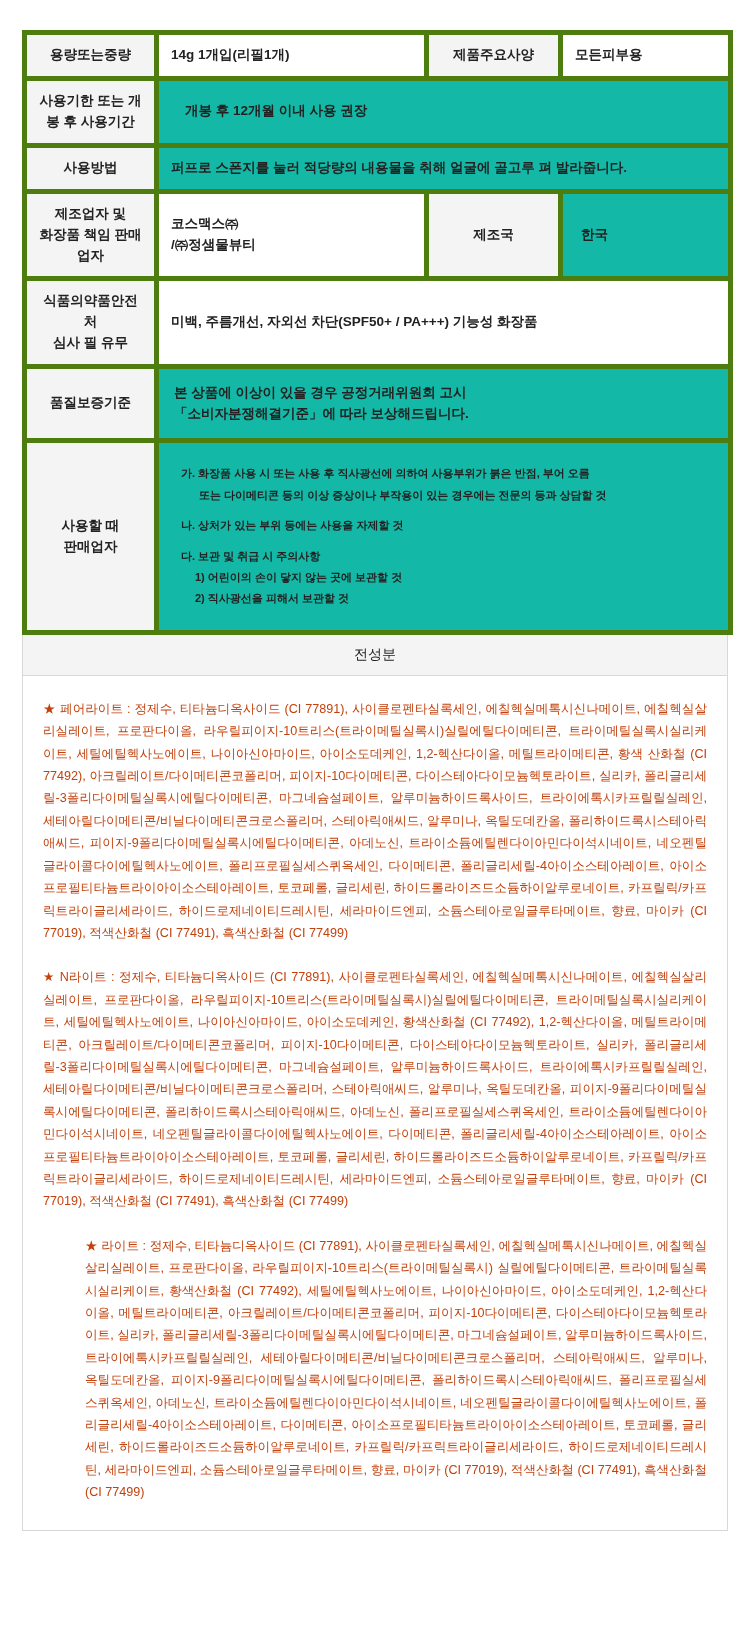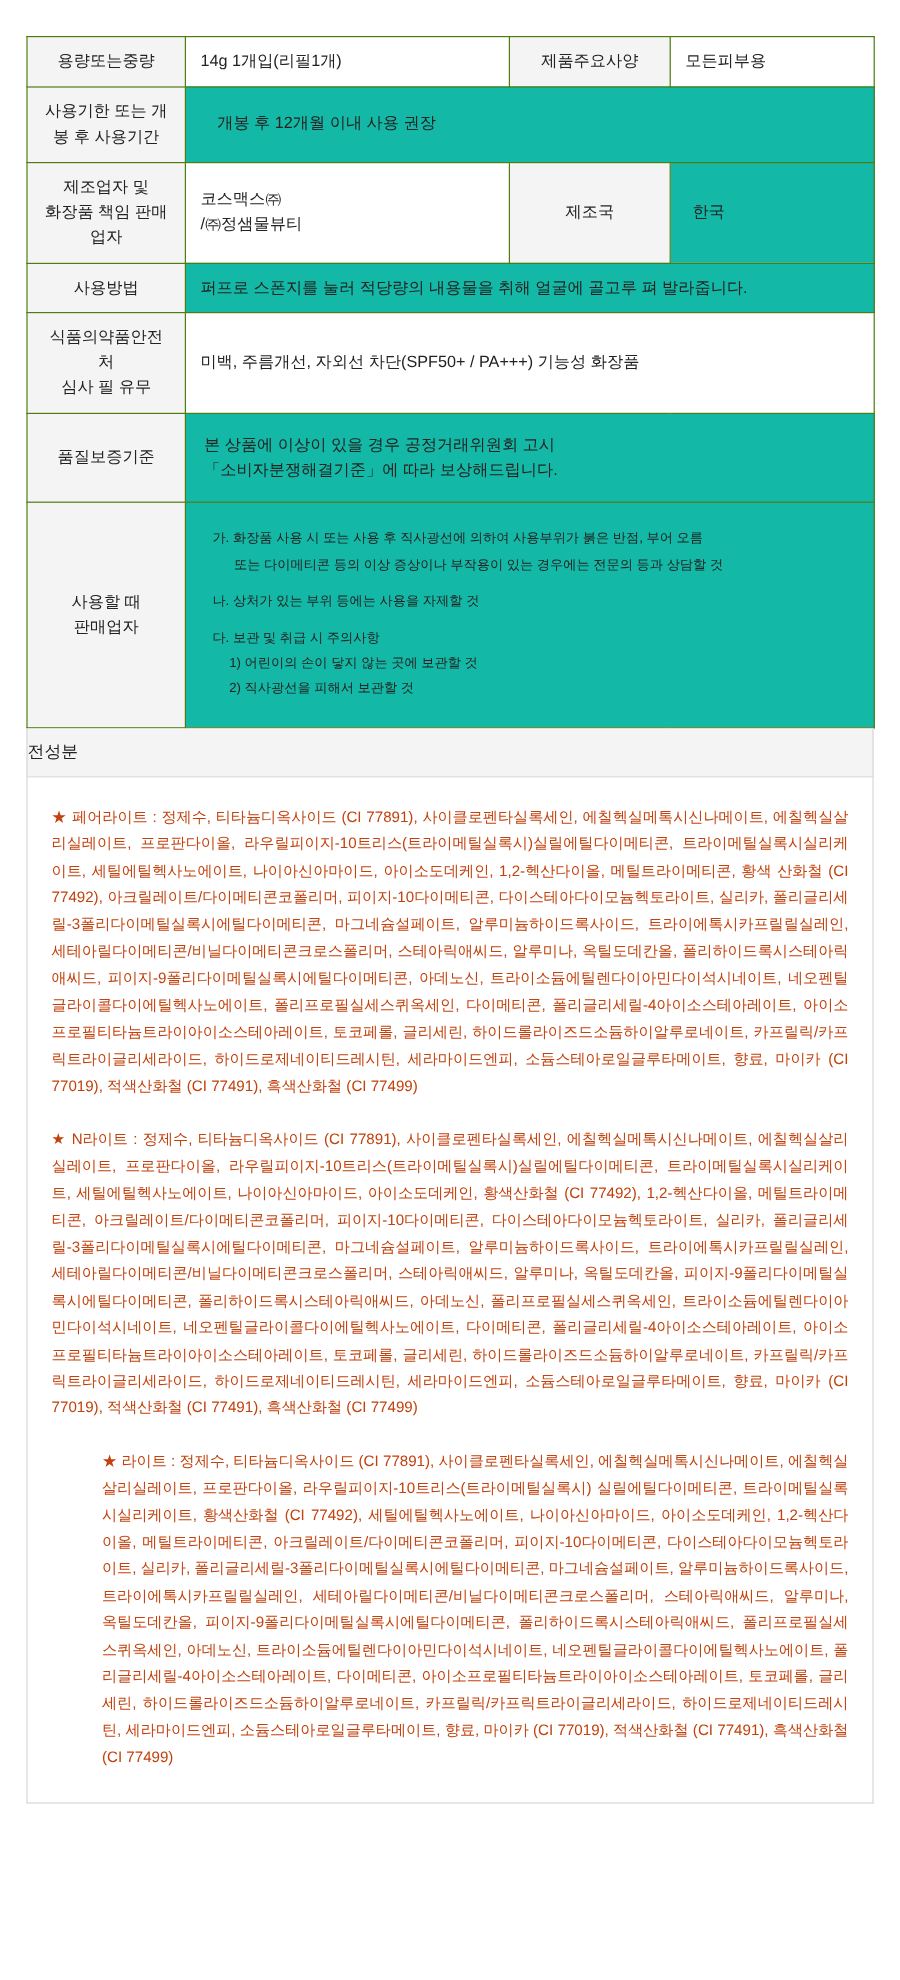--- a/index.html
+++ b/index.html
@@ -17,26 +17,27 @@
   .sheet {
     width: 750px;
     padding: 30px 22px 20px 22px;
   }
   table.spec {
     width: 706px;
     border-collapse: collapse;
     table-layout: fixed;
   }
   table.spec td {
-    border: 1px solid #4d7c0f;
+    border: 5px solid #4d7c0f;
     font-size: 13.5px;
     color: #222222;
     line-height: 1.55;
     padding: 10px 12px;
     vertical-align: middle;
+    font-weight: bold;
   }
   td.lbl {
     background: #f4f4f4;
     text-align: center;
     color: #222;
     font-size: 13.5px;
   }
   td.val {
     background: #ffffff;
     text-align: left;
@@ -66,21 +67,21 @@
     padding-left: 14px;
   }
   .caution-cont {
     display: block;
     padding-left: 18px;
   }
   .ing-header {
     border: 1px solid #d8d8d8;
     border-top: none;
     background: #f4f4f4;
-    text-align: left;
+    text-align: center;
     font-size: 14px;
     color: #222;
     padding: 11px 0;
     width: 706px;
   }
   .ing-body {
     border: 1px solid #d8d8d8;
     border-top: none;
     width: 706px;
     padding: 22px 20px 26px 20px;
@@ -112,30 +113,30 @@
         <td class="lbl">용량또는중량</td>
         <td class="val">14g 1개입(리필1개)</td>
         <td class="lbl">제품주요사양</td>
         <td class="val">모든피부용</td>
       </tr>
       <tr>
         <td class="lbl" colspan="1" style="width:132px">사용기한 또는 개봉 후 사용기간</td>
         <td class="val-left" colspan="3" style="text-align:left;padding-left:26px">개봉 후 12개월 이내 사용 권장</td>
       </tr>
       <tr>
+        <td class="lbl">사용방법</td>
+        <td class="val-left" colspan="3">퍼프로 스폰지를 눌러 적당량의 내용물을 취해 얼굴에 골고루 펴 발라줍니다.</td>
+      </tr>
+      <tr>
         <td class="lbl-two tall multi-line">제조업자 및
 화장품 책임 판매업자</td>
         <td class="val multi-line tall">코스맥스㈜
 /㈜정샘물뷰티</td>
         <td class="lbl tall">제조국</td>
         <td class="val-left tall" style="text-align:left;padding-left:18px">한국</td>
-      </tr>
-      <tr>
-        <td class="lbl">사용방법</td>
-        <td class="val-left" colspan="3">퍼프로 스폰지를 눌러 적당량의 내용물을 취해 얼굴에 골고루 펴 발라줍니다.</td>
       </tr>
       <tr>
         <td class="lbl-two multi-line tall">식품의약품안전처
 심사 필 유무</td>
         <td class="val" colspan="3">미백, 주름개선, 자외선 차단(SPF50+ / PA+++) 기능성 화장품</td>
       </tr>
       <tr>
         <td class="lbl tall">품질보증기준</td>
         <td class="val-left multi-line tall" colspan="3" style="padding-left:15px">본 상품에 이상이 있을 경우 공정거래위원회 고시
 「소비자분쟁해결기준」에 따라 보상해드립니다.</td>

